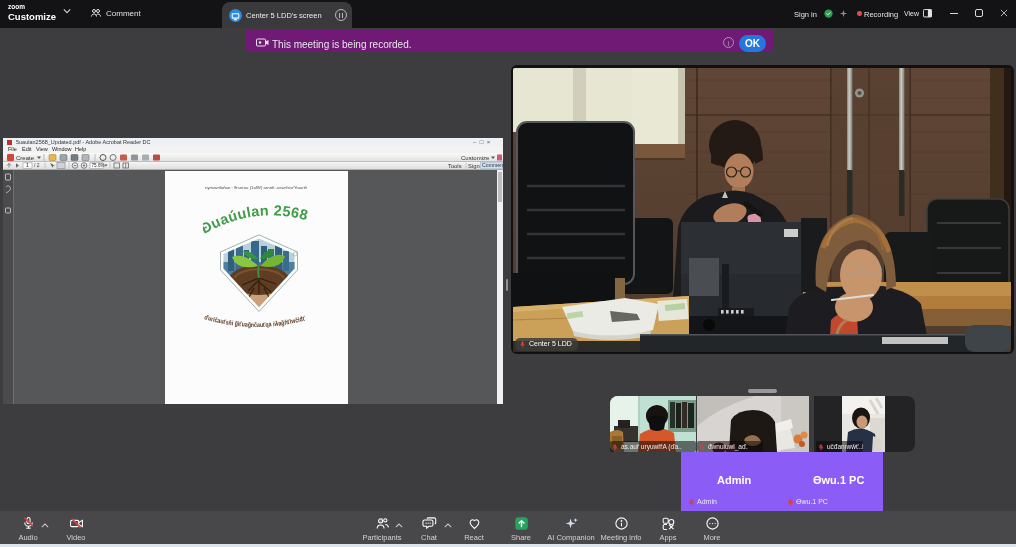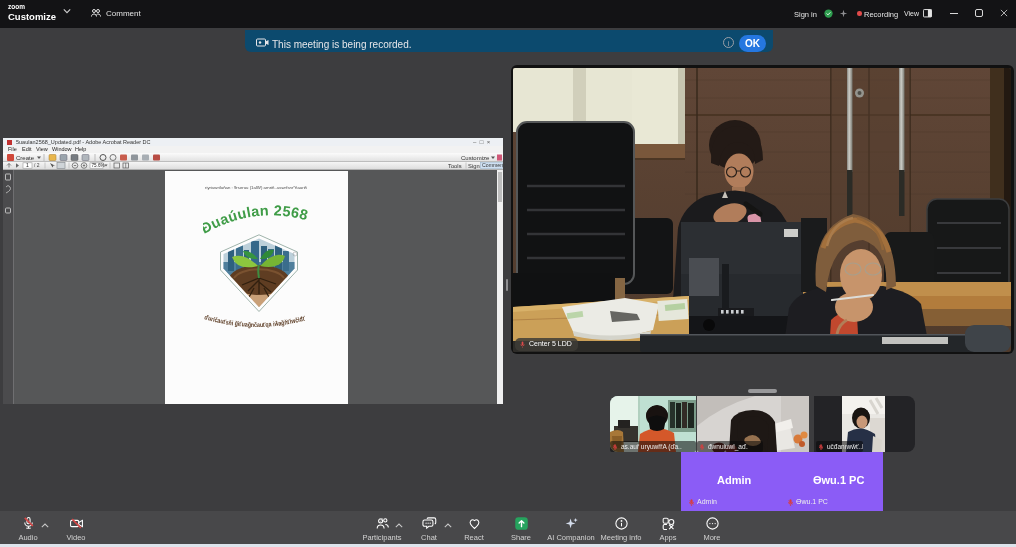--- a/index.html
+++ b/index.html
@@ -16,21 +16,21 @@
   #meetItem { position:absolute; left:90px; top:7px; color:#e2e2e2; font-size:8px; display:flex; align-items:center; gap:4px;}
   #tab { position:absolute; left:222px; top:2px; width:130px; height:26px; background:#3a3a3c; border-radius:8px 8px 0 0; }
   #tab .ticon { position:absolute; left:7px; top:7px; width:13px; height:13px; border-radius:50%; background:#2d8cde; }
   #tab .ttext { position:absolute; left:24px; top:9px; font-size:7.5px; color:#ececec; white-space:nowrap; }
   #tab .pause { position:absolute; right:5px; top:7px; width:12px; height:12px; border:1px solid #b8b8b8; border-radius:50%; }
   #tab .pause:before { content:""; position:absolute; left:3px; top:2.8px; width:1.4px; height:4.8px; background:#b8b8b8; }
   #tab .pause:after { content:""; position:absolute; left:6px; top:2.8px; width:1.4px; height:4.8px; background:#b8b8b8; }
   .tr-item { position:absolute; top:9.5px; font-size:7.5px; color:#e4e4e4; }
 
   
-  #notif { position:absolute; left:245px; top:30px; width:528px; height:22px; background:#0c4a6e; border-radius:0 0 6px 6px; color:#e6e6e9; }
+  #notif { position:absolute; left:245px; top:30px; width:528px; height:22px; background:#701a75; border-radius:0 0 6px 6px; color:#e6e6e9; }
   #notif .recic { position:absolute; left:11px; top:7px; }
   #ntext2 { position:absolute; left:27px; top:8.5px; font-size:10px; }
   #okbtn { position:absolute; left:494px; top:5px; width:27px; height:17px; background:#2577e0; border-radius:8.5px; color:#fff; font-size:10px; font-weight:bold; text-align:center; line-height:17px; }
   #infoc { position:absolute; left:478px; top:7px; width:11px; height:11px; border:1px solid #9aa0a8; border-radius:50%; color:#9aa0a8; font-size:8px; text-align:center; line-height:11px; }
 
   
   #adobe { position:absolute; left:3px; top:138px; width:500px; height:266px; background:#565758; font-family:"Liberation Sans",sans-serif; }
   #a-title { position:absolute; left:0; top:0; width:100%; height:8px; background:#edf0f4; }
   #a-title .t { position:absolute; left:13px; top:1px; font-size:5.5px; color:#333; white-space:nowrap; }
   #a-menu { position:absolute; left:0; top:8px; width:100%; height:6.5px; background:#f2f2f2; font-size:5.5px; color:#222; }
@@ -81,20 +81,30 @@
   <svg id="chev1" style="position:absolute;" width="8" height="6" viewBox="0 0 10 7">
       <path d="M1,1.5 L5,5.5 L9,1.5" stroke="#cfcfcf" stroke-width="1.4" fill="none"></path>
     </svg>
   <div id="meetItem">
     <svg width="12" height="12" viewBox="0 0 24 24" fill="none" stroke="#e2e2e2" stroke-width="2">
       <circle cx="8" cy="8" r="3"></circle>
         <circle cx="16" cy="8" r="3"></circle>
       <path d="M3 19c0-3 2-5 5-5s5 2 5 5M12 17c1-2 2.5-3 4-3 3 0 5 2 5 5"></path>
     </svg>
     <span>Comment</span>
+  </div>
+  <div id="tab">
+    <div class="ticon">
+      <svg width="13" height="13" viewBox="0 0 24 24">
+          <rect x="6" y="7" width="12" height="8" rx="1" fill="none" stroke="#fff" stroke-width="2"></rect>
+          <path d="M9 18h6" stroke="#fff" stroke-width="2"></path>
+        </svg>
+    </div>
+    <div class="ttext">Center 5 LDD's screen</div>
+    <div class="pause"></div>
   </div>
   <div class="tr-item" style="left:794px;">Sign in</div>
   <svg class="abs" style="left:824px; top:9px;" width="9" height="9" viewBox="0 0 24 24">
     <circle cx="12" cy="12" r="11" fill="#2e9e4f"></circle>
     <path d="M7 12l3.5 3.5L17 9" stroke="#fff" stroke-width="2.5" fill="none"></path>
   </svg>
   <svg class="abs" style="left:839px; top:9px;" width="9" height="9" viewBox="0 0 24 24" fill="#8f8f92">
     <path d="M12 2l2.2 7.8L22 12l-7.8 2.2L12 22l-2.2-7.8L2 12l7.8-2.2z"></path>
   </svg>
   <div class="abs" style="left:857px; top:11px; width:4.5px; height:4.5px; border-radius:50%; background:#e04a4a;"></div>

